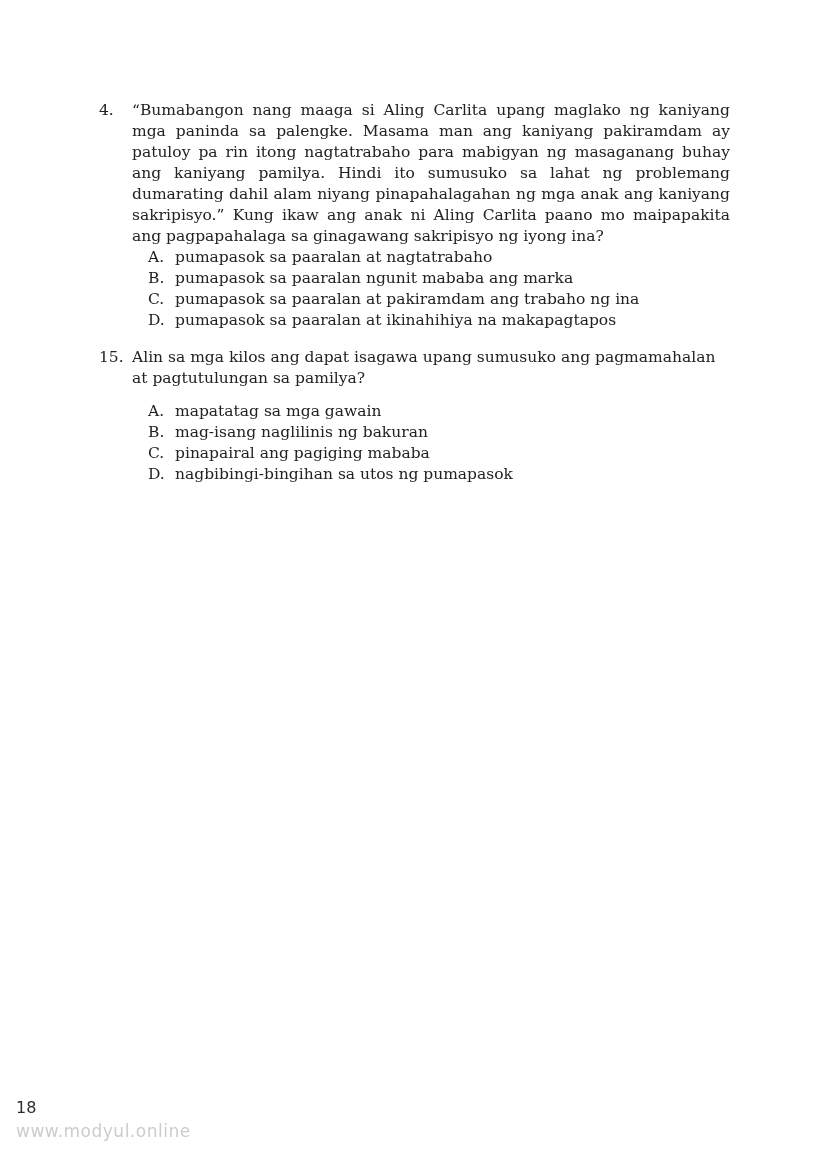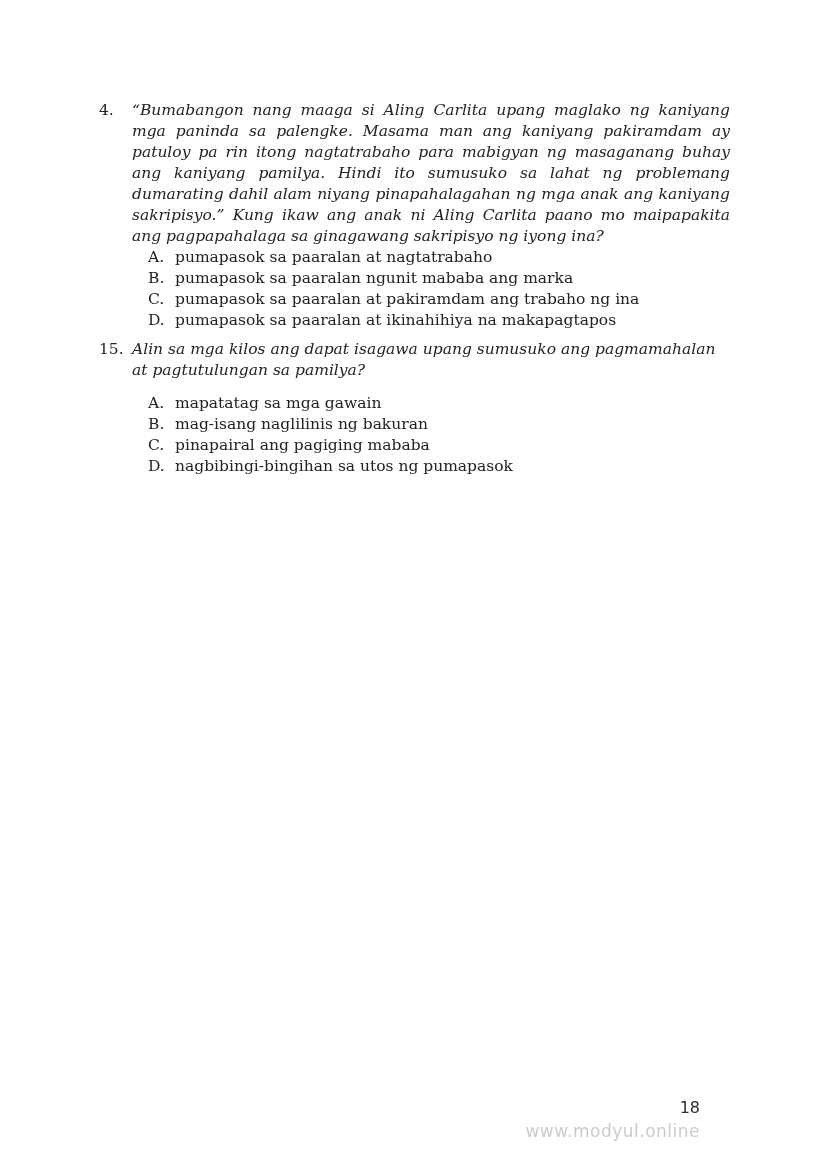--- a/index.html
+++ b/index.html
@@ -34,21 +34,20 @@
     align-items: flex-start;
   }
 
   .q-num {
     flex: 0 0 33px;
     width: 33px;
   }
 
   .q-text {
     flex: 1 1 auto;
-    font-style: italic;
   }
 
   .q-text.justified {
     text-align: justify;
     text-justify: inter-word;
   }
 
   .options {
     list-style: none;
     margin-left: 49px;
@@ -61,46 +60,45 @@
 
   .opt-letter {
     flex: 0 0 27px;
     width: 27px;
   }
 
   .opt-text {
     flex: 1 1 auto;
   }
 
-  .question-15 { margin-top: 8px; }
+  .question-15 { margin-top: 16px; }
   .question-15 .options { margin-top: 12px; }
 
   .footer {
     position: absolute;
-    left: 8px;
+    left: 16px;
     top: 1098px;
     width: 692px;
-    text-align: right;
+    text-align: left;
   }
 
   .page-number {
     font-family: "DejaVu Sans", "Liberation Sans", sans-serif;
     font-size: 16px;
     line-height: 20px;
     color: #2e2e2e;
   }
 
   .watermark {
     margin-top: 4px;
     font-family: "DejaVu Sans", "Liberation Sans", sans-serif;
     font-size: 17px;
     line-height: 19px;
     letter-spacing: 0.5px;
     color: #cccccc;
-    margin-left: 38px;
   }
 </style>
 </head>
 <body>
 
 <div class="page">
 
   <main class="content">
 
     <section class="question question-14">

